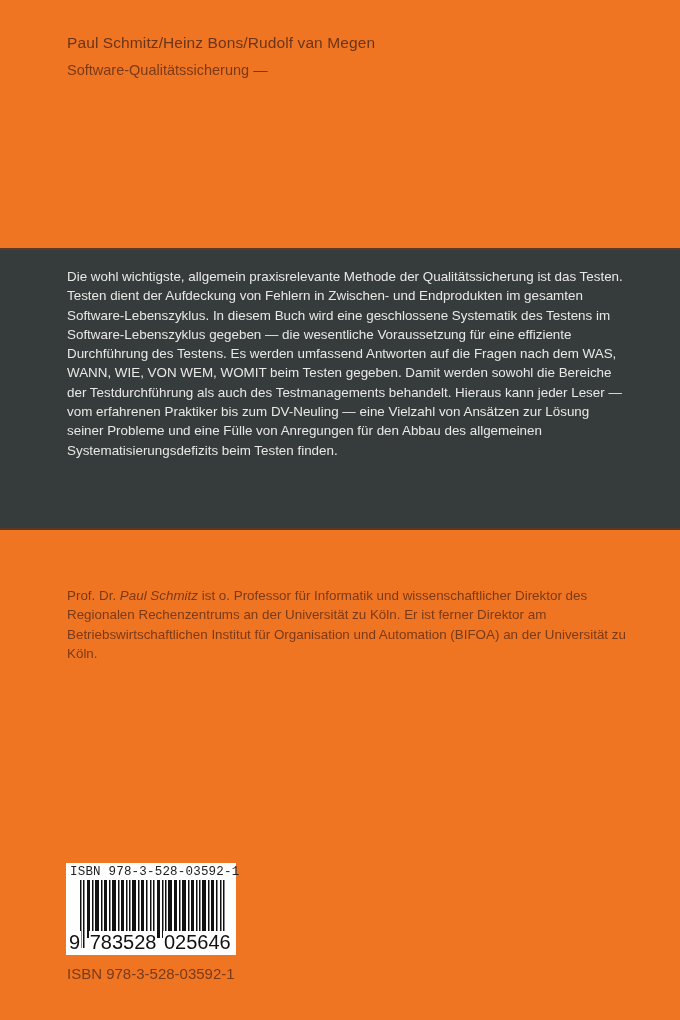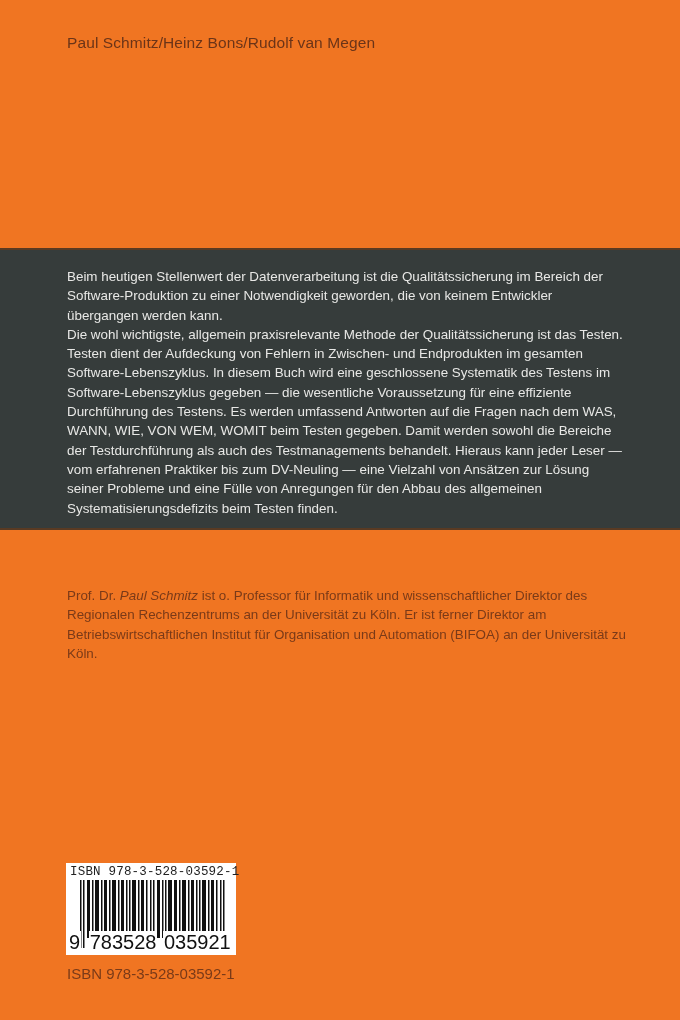--- a/index.html
+++ b/index.html
@@ -55,26 +55,26 @@
     position: absolute; left: 67px; top: 965px;
     font-size: 15px; color: #7A3A18;
   }
 </style>
 </head>
 <body>
 
 <div class="top">
   <div class="authors">Paul Schmitz/Heinz Bons/Rudolf van Megen</div>
   <div class="title">
+    <div>Software-Qualitätssicherung —</div>
   </div>
 </div>
 
 <div class="band">
   <div class="blurb">
-    <p>Beim heutigen Stellenwert der Datenverarbeitung ist die Qualitätssicherung im Bereich der Software-Produktion zu einer Notwendigkeit geworden, die von keinem Entwickler übergangen werden kann.</p>
     <p>Die wohl wichtigste, allgemein praxisrelevante Methode der Qualitätssicherung ist das Testen. Testen dient der Aufdeckung von Fehlern in Zwischen- und Endprodukten im gesamten Software-Lebenszyklus. In diesem Buch wird eine geschlossene Systematik des Testens im Software-Lebenszyklus gegeben — die wesentliche Voraussetzung für eine effiziente Durchführung des Testens. Es werden umfassend Antworten auf die Fragen nach dem WAS, WANN, WIE, VON WEM, WOMIT beim Testen gegeben. Damit werden sowohl die Bereiche der Testdurchführung als auch des Testmanagements behandelt. Hieraus kann jeder Leser — vom erfahrenen Praktiker bis zum DV-Neuling — eine Vielzahl von Ansätzen zur Lösung seiner Probleme und eine Fülle von Anregungen für den Abbau des allgemeinen Systematisierungsdefizits beim Testen finden.</p>
   </div>
 </div>
 
 <div class="bios">
   <p><span>Prof. Dr. </span><em>Paul Schmitz</em><span> ist o. Professor für Informatik und wissenschaftlicher Direktor des Regionalen Rechenzentrums an der Universität zu Köln. Er ist ferner Direktor am Betriebswirtschaftlichen Institut für Organisation und Automation (BIFOA) an der Universität zu Köln.</span></p>
 </div>
 
 <div class="barcode-box">
   <div class="barcode-isbn">ISBN 978-3-528-03592-1</div>
@@ -114,17 +114,17 @@
       <rect x="128" y="0" width="1.5" height="58"></rect>
         <rect x="131" y="0" width="3" height="58"></rect>
       <rect x="136" y="0" width="1.5" height="58"></rect>
       <rect x="140" y="0" width="1.5" height="68"></rect>
         <rect x="143" y="0" width="1.5" height="68"></rect>
     </g>
   </svg>
   <div class="barcode-digits">
     <span>9</span>
     <span style="margin-left:2px">783528</span>
-    <span style="margin-left:0px">035921</span>
+    <span style="margin-left:0px">025646</span>
   </div>
 </div>
 
 <div class="isbn-bottom">ISBN 978-3-528-03592-1</div>
 
 </body></html>

